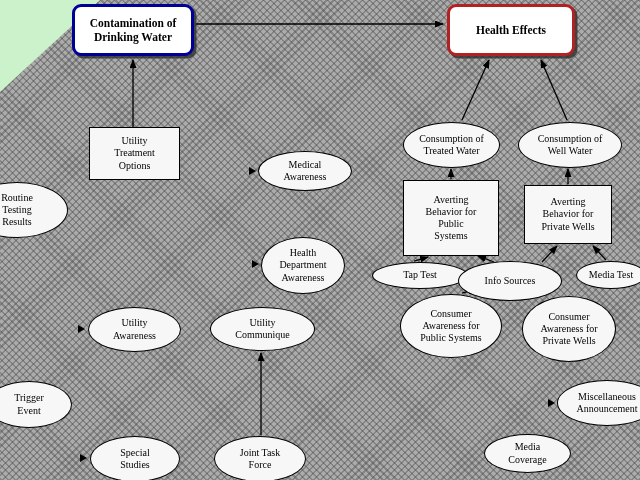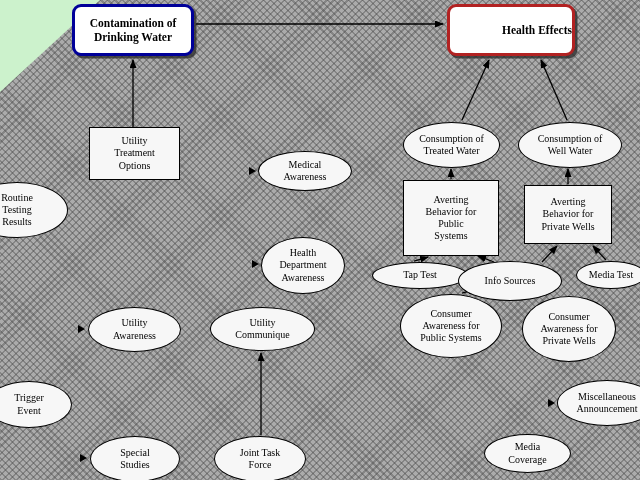--- a/index.html
+++ b/index.html
@@ -25,21 +25,21 @@
   }
   .node .lbl{white-space:pre-line;font-size:10px;line-height:1.22;}
   .ellipse{border-radius:50%;font-family:Liberation Serif, serif;}
   .rect{border-radius:0;}
   .keybox{
     font-weight:bold;border-width:3px;border-style:solid;border-radius:9px;background:#fff;
     box-shadow:2.5px 2.5px 0 rgba(45,45,45,.8);
   }
   .keybox .lbl{font-weight:bold;font-size:11.5px;}
   .keybox.blue{border-color:var(--contamination-border,#000099);}
-  .keybox.red{border-color:var(--health-border,#b22222);justify-content:flex-end;}
+  .keybox.red{border-color:var(--health-border,#b22222);}
   .inarrow{
     position:absolute;width:0;height:0;
     border-left:7px solid #000;border-top:4px solid transparent;border-bottom:4px solid transparent;
   }
 </style>
 </head>
 <body>
 
 <div id="canvas">
 

